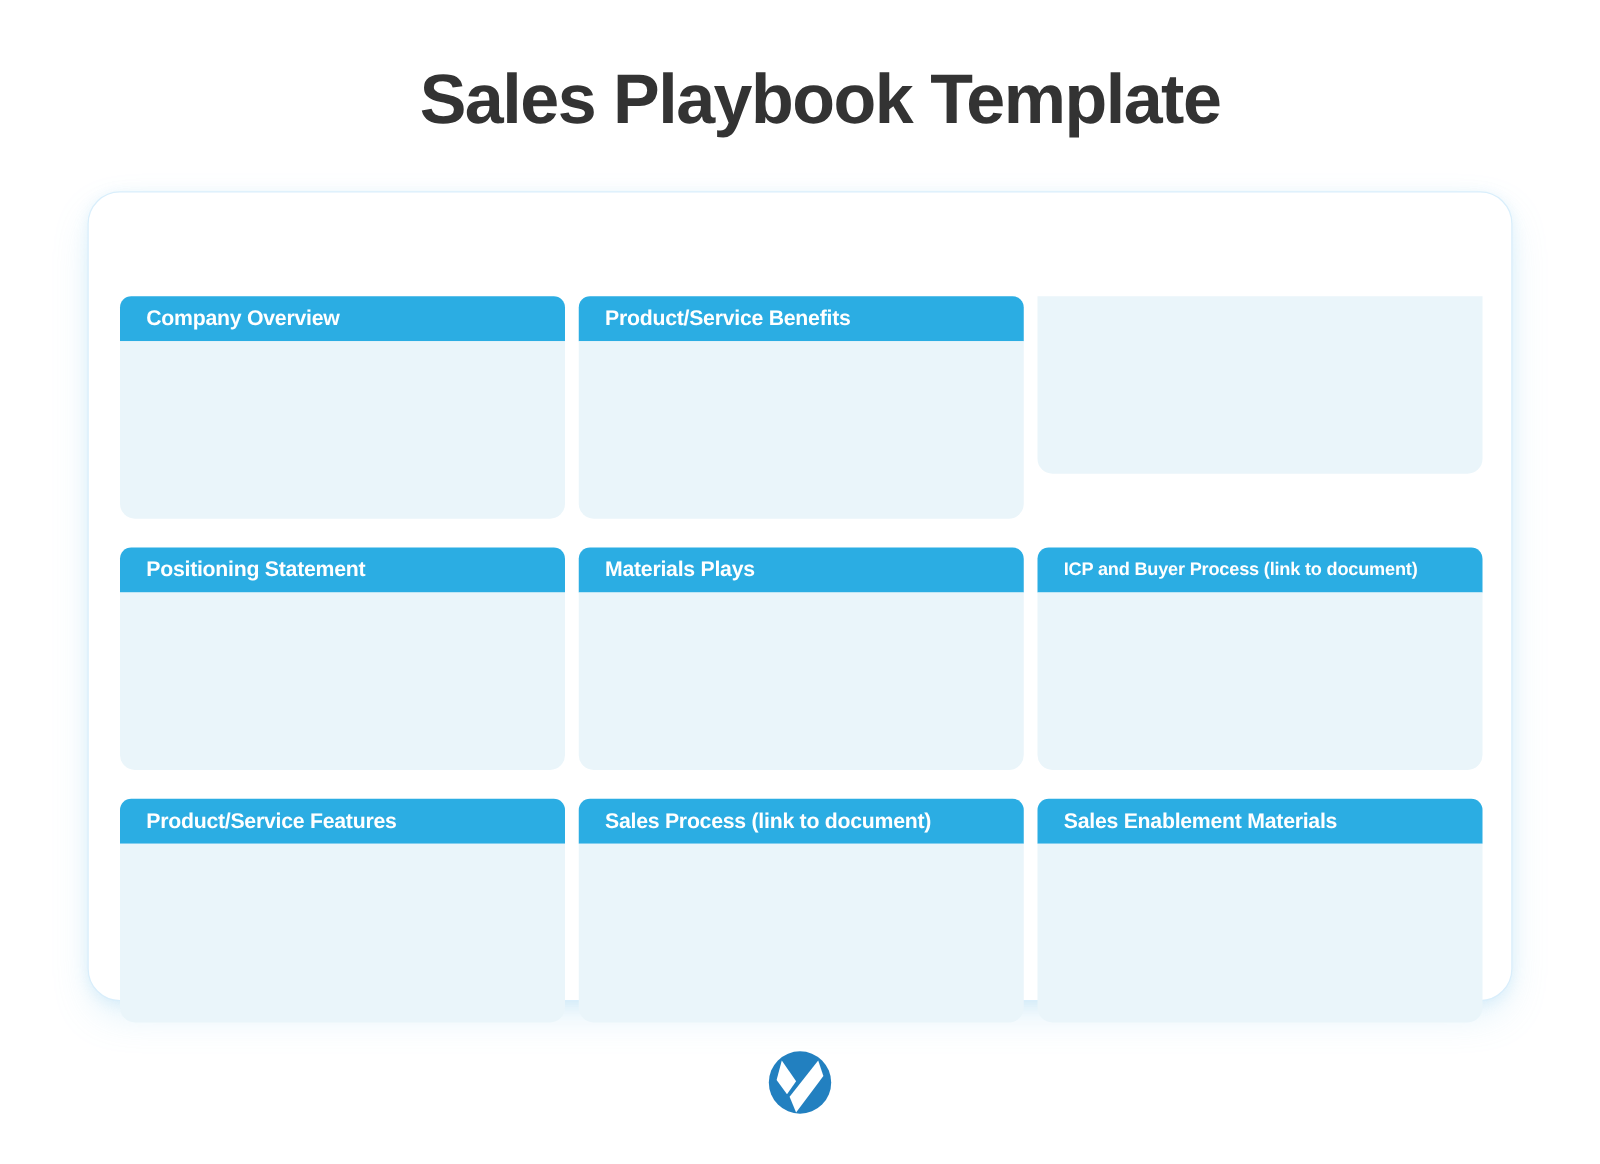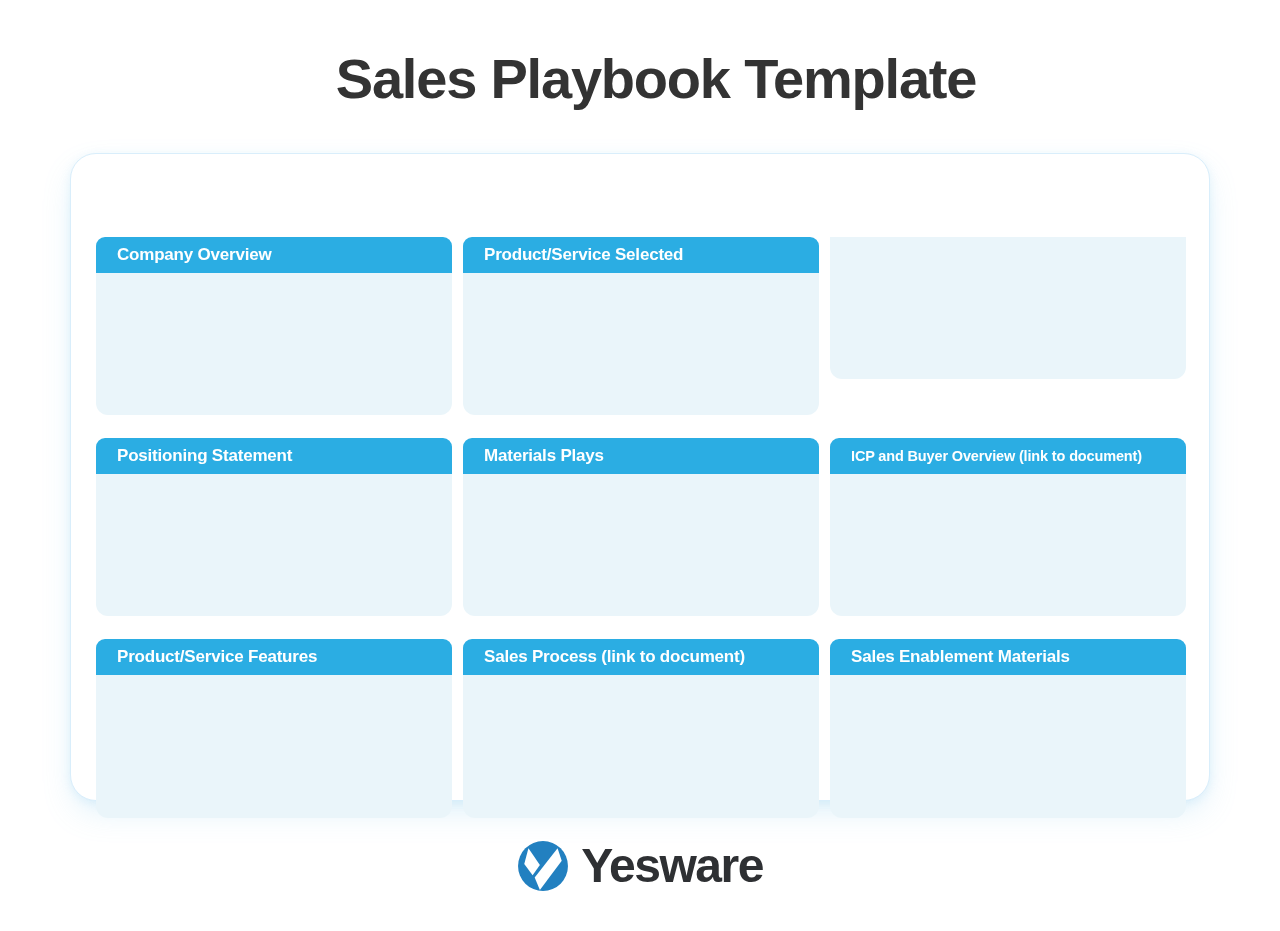--- a/index.html
+++ b/index.html
@@ -131,40 +131,40 @@
 
   <div class="board-panel">
     <div class="board-grid">
 
       <div class="card row-1">
         <div class="card-header">Company Overview</div>
         <div class="card-body"></div>
       </div>
 
       <div class="card row-1">
-        <div class="card-header">Product/Service Selected</div>
+        <div class="card-header">Product/Service Benefits</div>
         <div class="card-body"></div>
       </div>
 
       <div class="card row-1">
         <div class="card-body"></div>
       </div>
 
       <div class="card row-2">
         <div class="card-header">Positioning Statement</div>
         <div class="card-body"></div>
       </div>
 
       <div class="card row-2">
         <div class="card-header">Materials Plays</div>
         <div class="card-body"></div>
       </div>
 
       <div class="card row-2">
-        <div class="card-header compact">ICP and Buyer Overview (link to document)</div>
+        <div class="card-header compact">ICP and Buyer Process (link to document)</div>
         <div class="card-body"></div>
       </div>
 
       <div class="card row-3">
         <div class="card-header">Product/Service Features</div>
         <div class="card-body"></div>
       </div>
 
       <div class="card row-3">
         <div class="card-header">Sales Process (link to document)</div>
@@ -180,16 +180,15 @@
   </div>
 
   <div class="brand">
     <span class="brand-mark-wrap">
       <svg class="brand-mark" viewBox="0 0 100 100" aria-hidden="true">
         <circle cx="50" cy="50" r="48" fill="#2280c0"></circle>
         <path d="M22 16 L44 48 L30 68 L14 46 Z" fill="#ffffff"></path>
         <path d="M78 16 L86 40 L44 96 L34 72 Z" fill="#ffffff"></path>
       </svg>
     </span>
-    <span class="brand-word">Yesware</span>
   </div>
 
 </div>
 
 </body></html>

